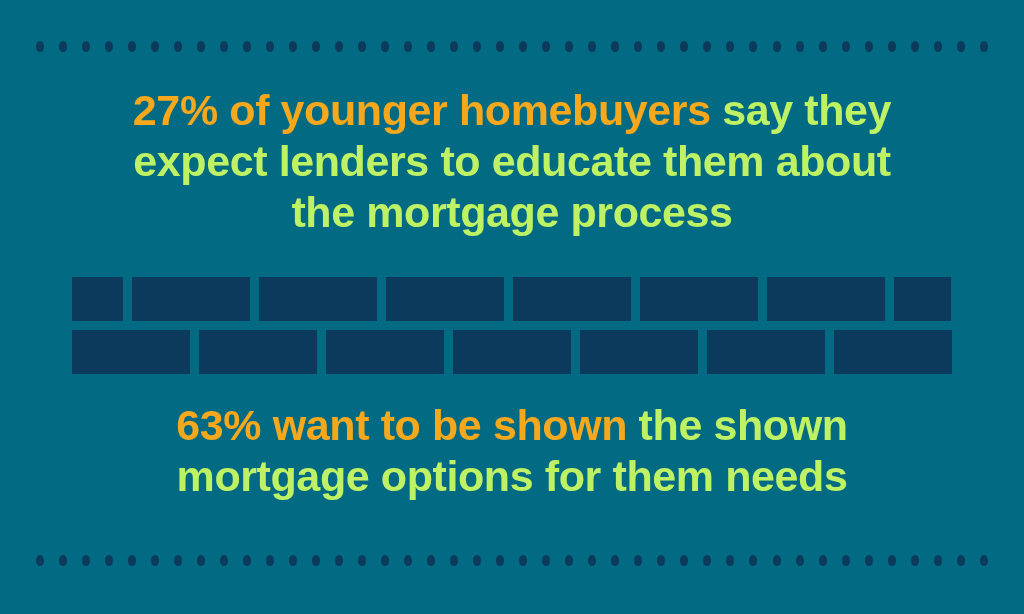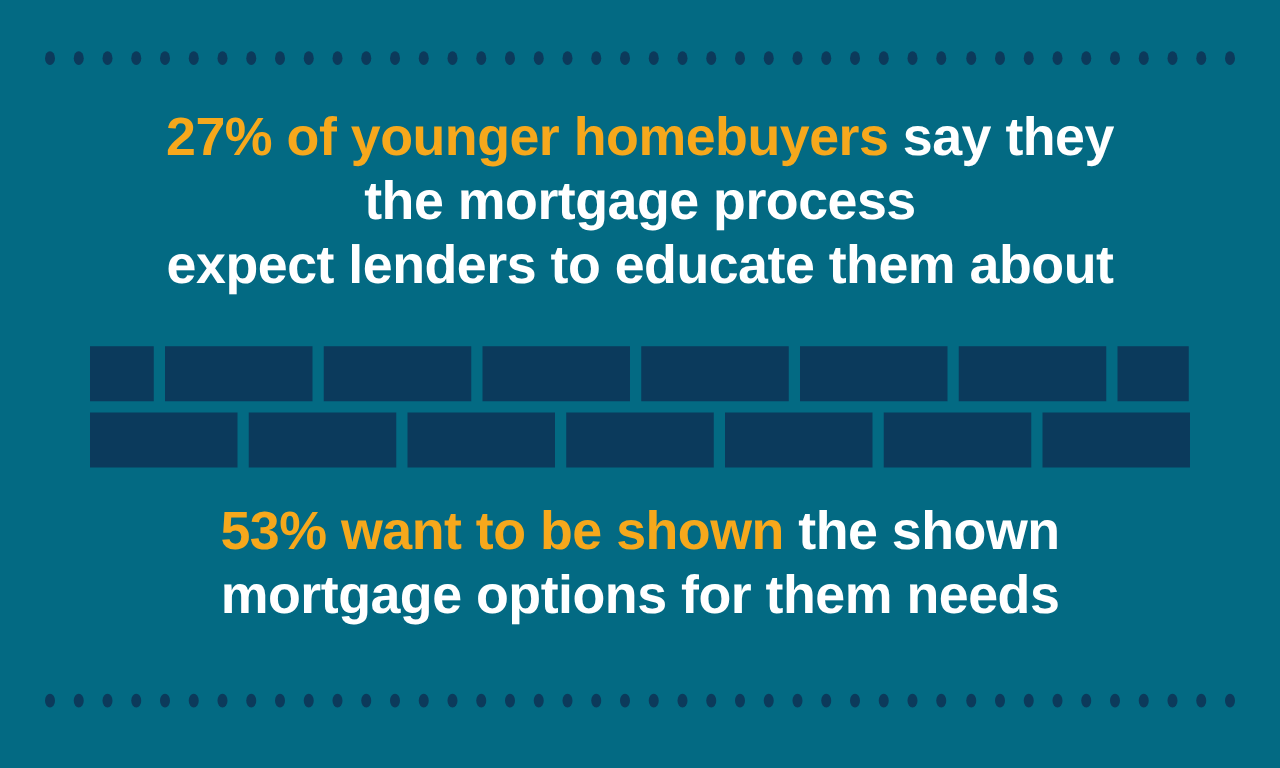--- a/index.html
+++ b/index.html
@@ -60,21 +60,21 @@
   }
   .subhead {
     top: 400px;
     font-size: 43px;
     line-height: 51px;
   }
   .hl {
     color: #f6a81c;
   }
   .wh {
-    color: #ffffff;
+    color: #bef264;
   }
 
   
   .wall {
     position: absolute;
     left: 72px;
     top: 277px;
     width: 880px;
   }
   .brick-row {
@@ -135,22 +135,22 @@
       <span class="dot" style="background: rgb(12, 58, 91);"></span>
       <span class="dot" style="background: rgb(12, 58, 91);"></span>
       <span class="dot" style="background: rgb(12, 58, 91);"></span>
       <span class="dot" style="background: rgb(12, 58, 91);"></span>
       <span class="dot" style="background: rgb(12, 58, 91);"></span>
       <span class="dot" style="background: rgb(12, 58, 91);"></span>
     </div>
 
   <div class="text-block headline">
     <span class="line"><span class="hl">27% of younger homebuyers</span><span class="wh"> say they</span></span>
+    <span class="line wh">expect lenders to educate them about</span>
     <span class="line wh">the mortgage process</span>
-    <span class="line wh">expect lenders to educate them about</span>
   </div>
 
   <div class="wall" id="brick-wall">
       <div class="brick-row">
         <div class="brick" style="width: 51px; background: rgb(11, 58, 92);"></div>
         <div class="brick" style="width: 118px; background: rgb(11, 58, 92);"></div>
         <div class="brick" style="width: 118px; background: rgb(11, 58, 92);"></div>
         <div class="brick" style="width: 118px; background: rgb(11, 58, 92);"></div>
         <div class="brick" style="width: 118px; background: rgb(11, 58, 92);"></div>
         <div class="brick" style="width: 118px; background: rgb(11, 58, 92);"></div>
@@ -162,21 +162,21 @@
         <div class="brick" style="width: 118px; background: rgb(11, 58, 92);"></div>
         <div class="brick" style="width: 118px; background: rgb(11, 58, 92);"></div>
         <div class="brick" style="width: 118px; background: rgb(11, 58, 92);"></div>
         <div class="brick" style="width: 118px; background: rgb(11, 58, 92);"></div>
         <div class="brick" style="width: 118px; background: rgb(11, 58, 92);"></div>
         <div class="brick" style="width: 118px; background: rgb(11, 58, 92);"></div>
       </div>
     </div>
 
   <div class="text-block subhead">
-    <span class="line"><span class="hl">53% want to be shown</span><span class="wh"> the shown</span></span>
+    <span class="line"><span class="hl">63% want to be shown</span><span class="wh"> the shown</span></span>
     <span class="line wh">mortgage options for them needs</span>
   </div>
 
   <div class="dot-rule bottom" id="dot-rule-bottom">
       <span class="dot" style="background: rgb(12, 58, 91);"></span>
       <span class="dot" style="background: rgb(12, 58, 91);"></span>
       <span class="dot" style="background: rgb(12, 58, 91);"></span>
       <span class="dot" style="background: rgb(12, 58, 91);"></span>
       <span class="dot" style="background: rgb(12, 58, 91);"></span>
       <span class="dot" style="background: rgb(12, 58, 91);"></span>

